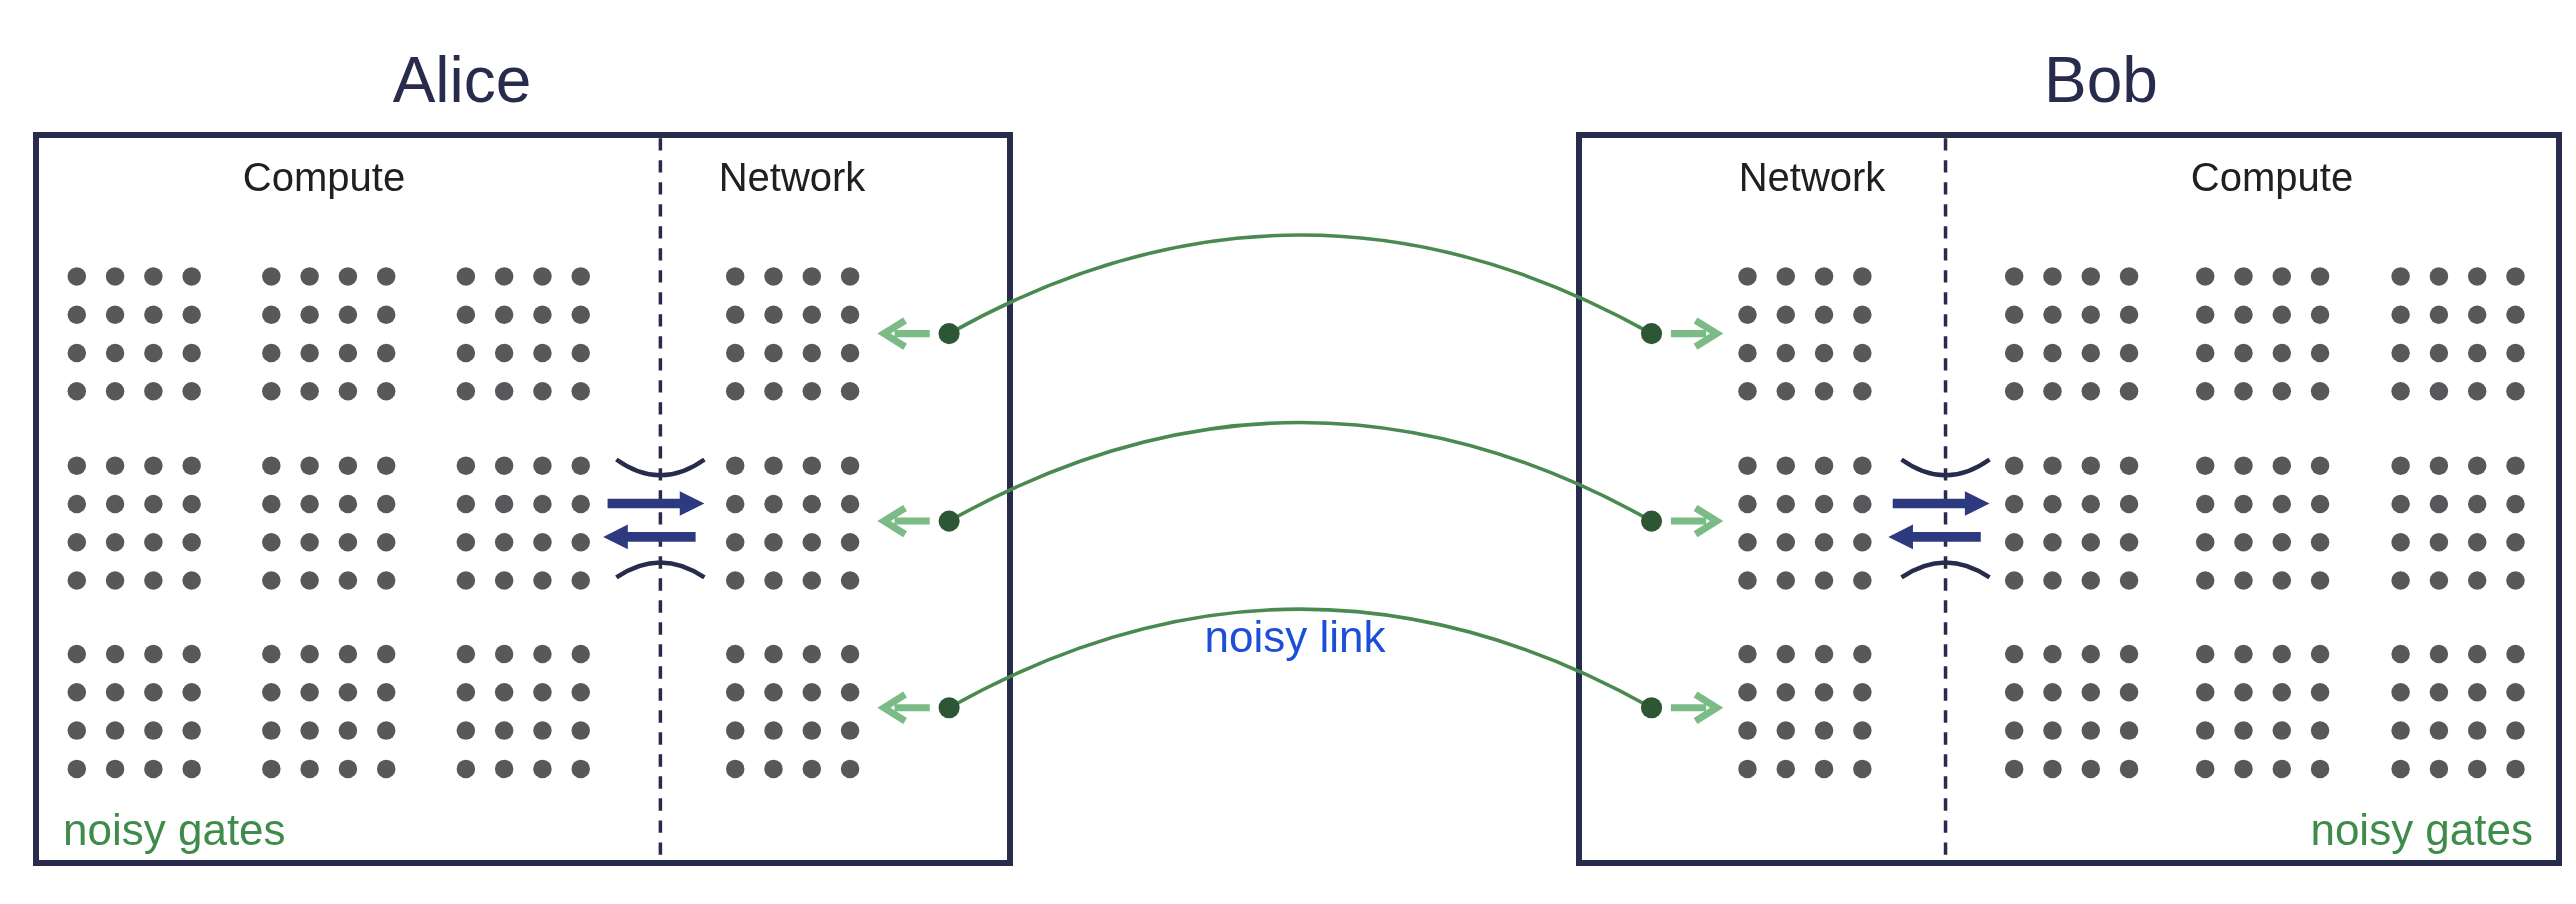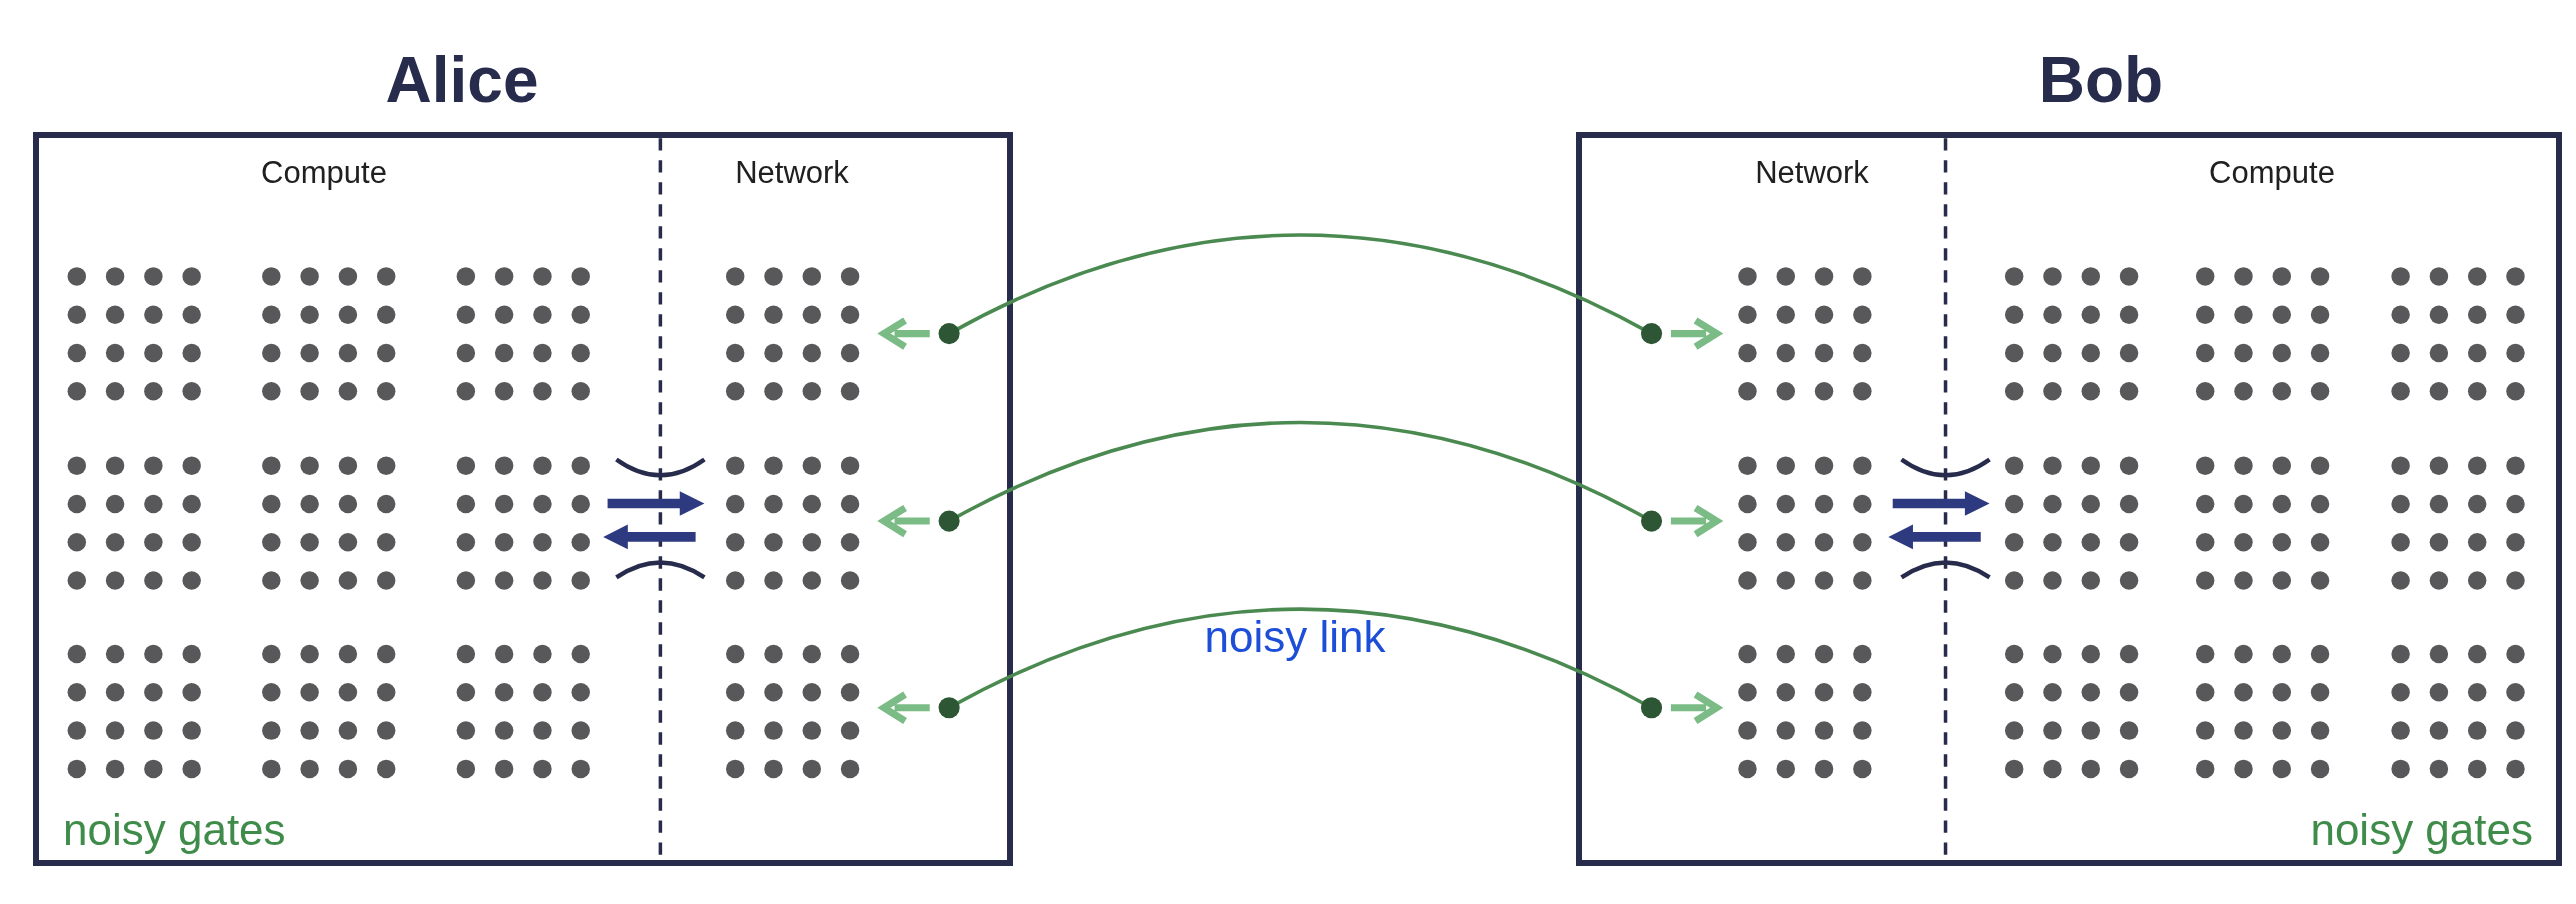--- a/index.html
+++ b/index.html
@@ -18,22 +18,22 @@
     background: #ffffff;
   }
   #art { position: absolute; left: 0; top: 0; }
   .txt {
     position: absolute;
     line-height: 1;
     white-space: nowrap;
     font-family: "Liberation Sans", sans-serif;
   }
   .centered { transform: translateX(-50%); }
-  .title { font-size: 64px; font-weight: 700; }
-  .section-label { font-size: 31px; font-weight: 400; text-align: right; }
+  .title { font-size: 64px; font-weight: 400; }
+  .section-label { font-size: 40px; font-weight: 400; text-align: right; }
   .green-note { font-size: 44px; font-weight: 400; }
 </style>
 </head>
 <body style="background: rgb(255, 255, 255);">
 
 <div id="canvas" style="background: rgb(255, 255, 255);">
 
   <div class="party-box" style="left: 33px; top: 132px; width: 980px; height: 734px; border-color: rgb(39, 43, 76);"></div>
   <div class="party-box" style="left: 1576px; top: 132px; width: 986px; height: 734px; border-color: rgb(39, 43, 76);"></div>
 

